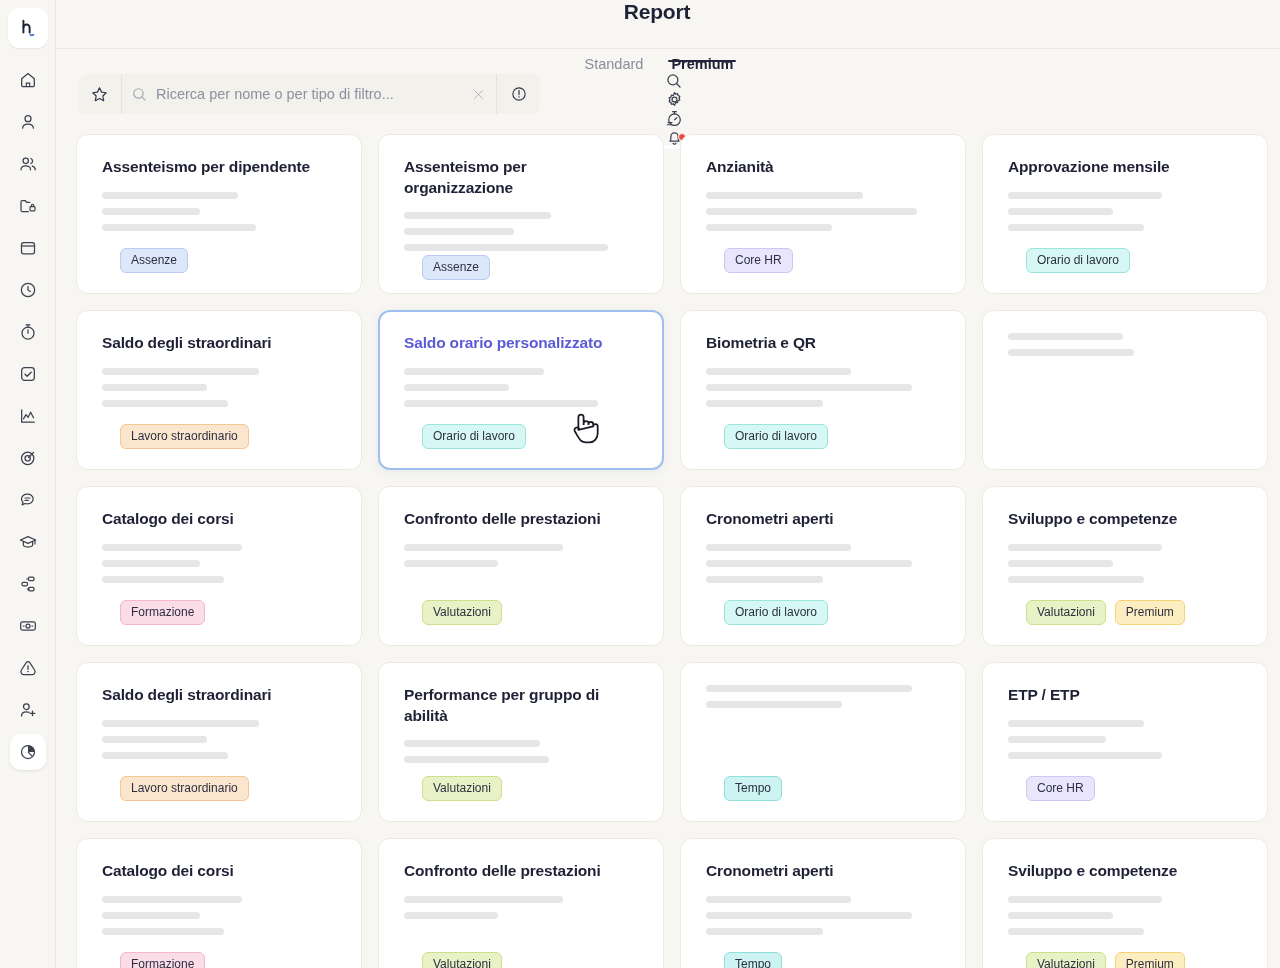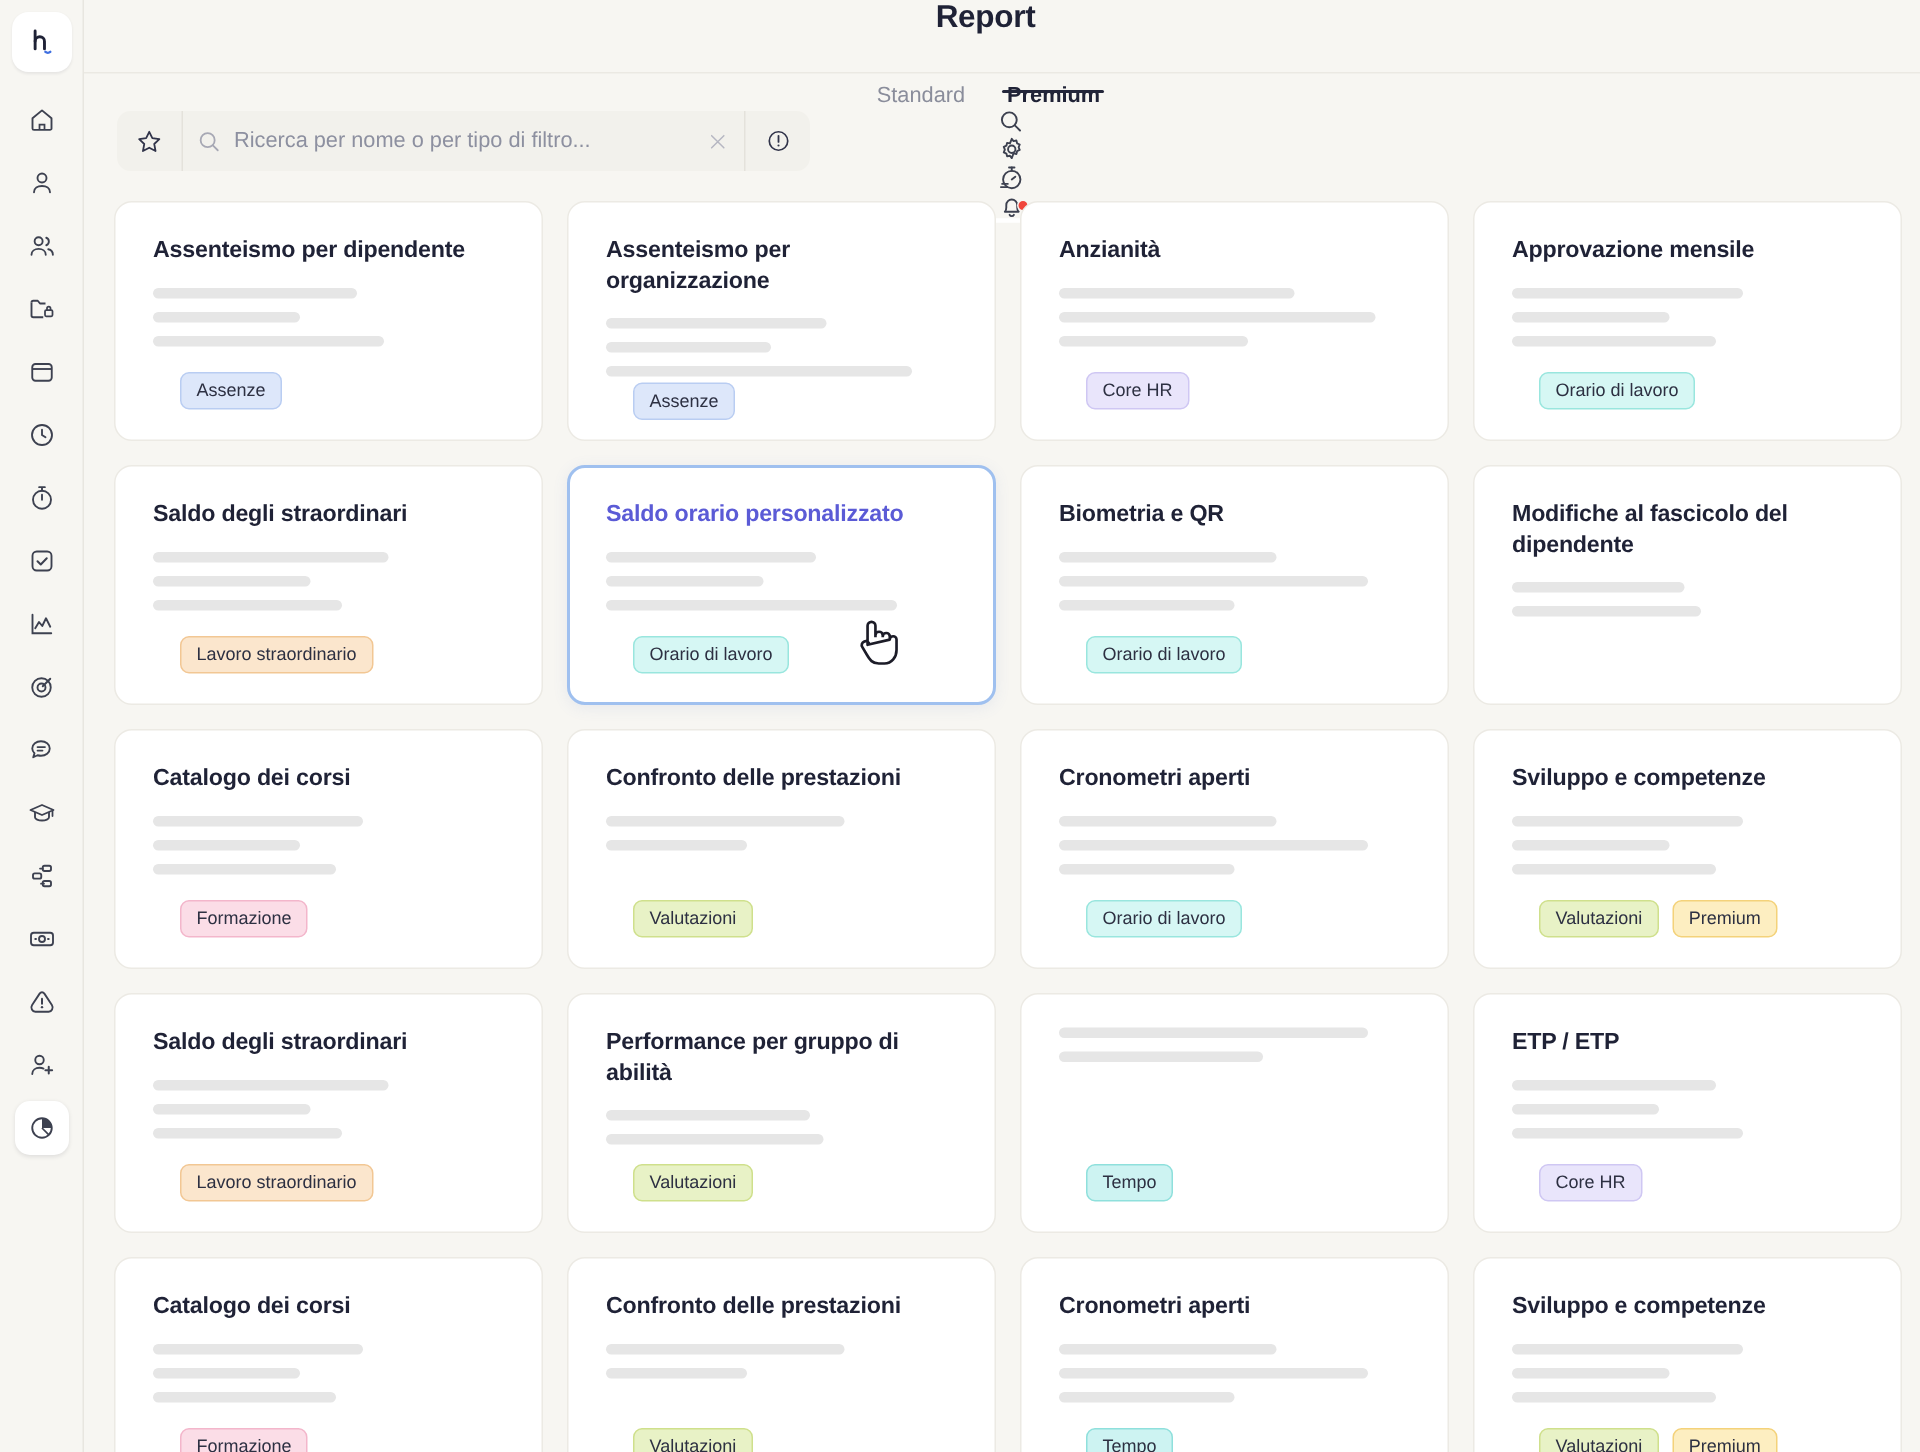--- a/index.html
+++ b/index.html
@@ -455,21 +455,20 @@
       <div class="skel-group">
         <div class="skel" style="width: 62%;"></div>
         <div class="skel" style="width: 88%;"></div>
         <div class="skel" style="width: 50%;"></div>
       </div>
       <div class="tags">
         <span class="tag" style="background: rgb(214, 247, 244); border: 1px solid rgb(153, 230, 222);">Orario di lavoro</span>
       </div>
     </div>
     <div class="card">
-      <div class="card-title">Modifiche al fascicolo del dipendente</div>
       <div class="skel-group">
         <div class="skel" style="width: 49%;"></div>
         <div class="skel" style="width: 54%;"></div>
       </div>
     </div>
     <div class="card">
       <div class="card-title">Catalogo dei corsi</div>
       <div class="skel-group">
         <div class="skel" style="width: 60%;"></div>
         <div class="skel" style="width: 42%;"></div>

